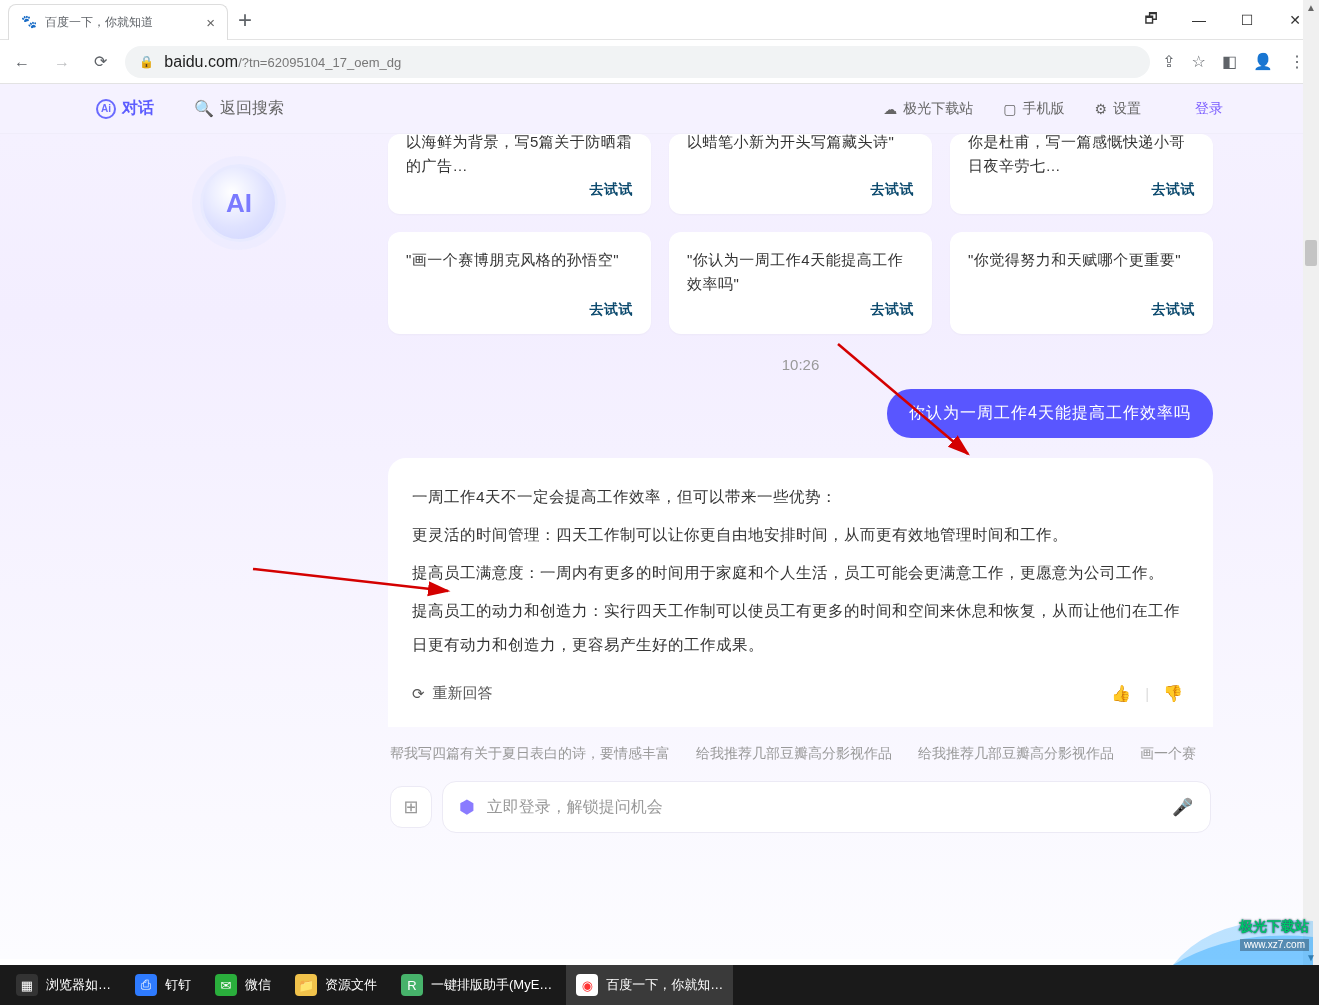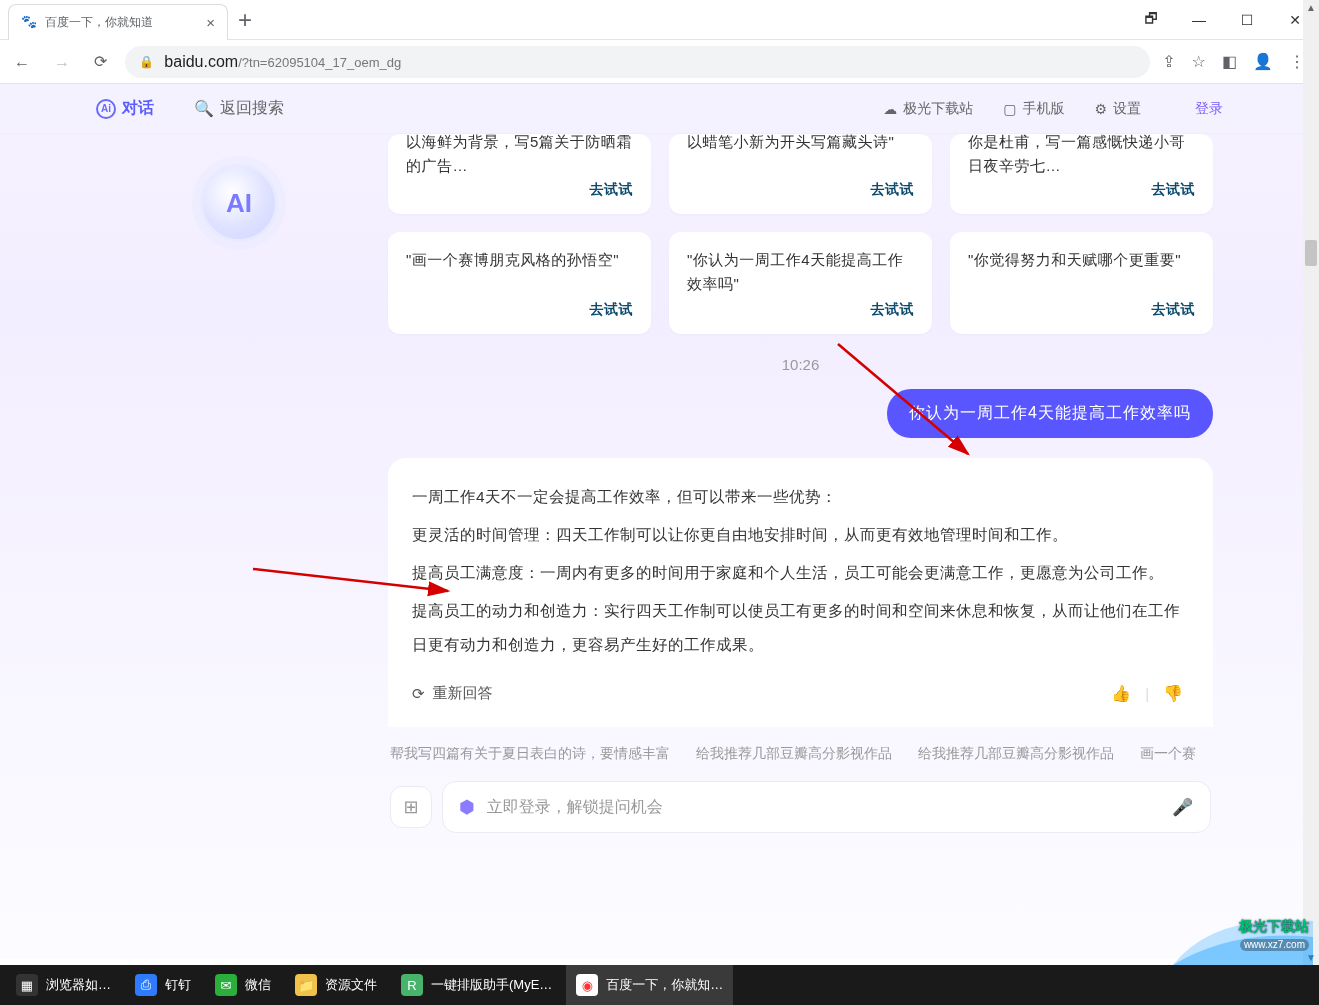--- a/index.html
+++ b/index.html
@@ -72,21 +72,21 @@
 
 
 .taskbar { position:absolute; bottom:0; left:0; right:0; height:40px; background:#1a1a1a; display:flex; align-items:center; padding:0 6px; gap:4px;}
 .tbtn { height:40px; padding: 0 10px; display:flex; align-items:center; gap:8px; color:#fff; font-size:13px;}
 .tbtn .sq-ico{ width:22px; height:22px; border-radius:4px; display:flex; align-items:center; justify-content:center; font-size:13px; }
 
 
 .wm { position:absolute; right:6px; bottom:40px; width:140px; height:52px; font-size:11px; line-height:1; }
 .wm .curve{ position:absolute; inset:0; }
 .wm .t1{ position:absolute; right:4px; top:6px; color:#00c46b; font-weight:bold; font-size:14px; text-shadow:0 0 2px #003;padding-left:12px;}
-.wm .t2{ position:absolute; right:4px; top:26px; color:#fff; background:rgba(0,0,0,.3); padding:1px 4px; font-size:10px;border-radius:6px;}
+.wm .t2{ position:absolute; right:4px; top:26px; color:#fff; background:rgba(0,0,0,.3); padding:1px 4px; font-size:10px;}
 
 
 .fakescroll { position:absolute; right:0; top:0; bottom:40px; width:16px; background:#f0f0f0;}
 .fakescroll .thumbbar{ position:absolute; right:2px; width:12px; top:240px; height:26px; background:#c4c4c4; border-radius:2px;}
 .fakescroll .arrup, .fakescroll .arrdn{ position:absolute; left:0; right:0; text-align:center; font-size:10px; color:#666;}
 .fakescroll .arrup{ top:2px;} .fakescroll .arrdn{ bottom:2px;}
 </style>
 </head>
 <body>
 

